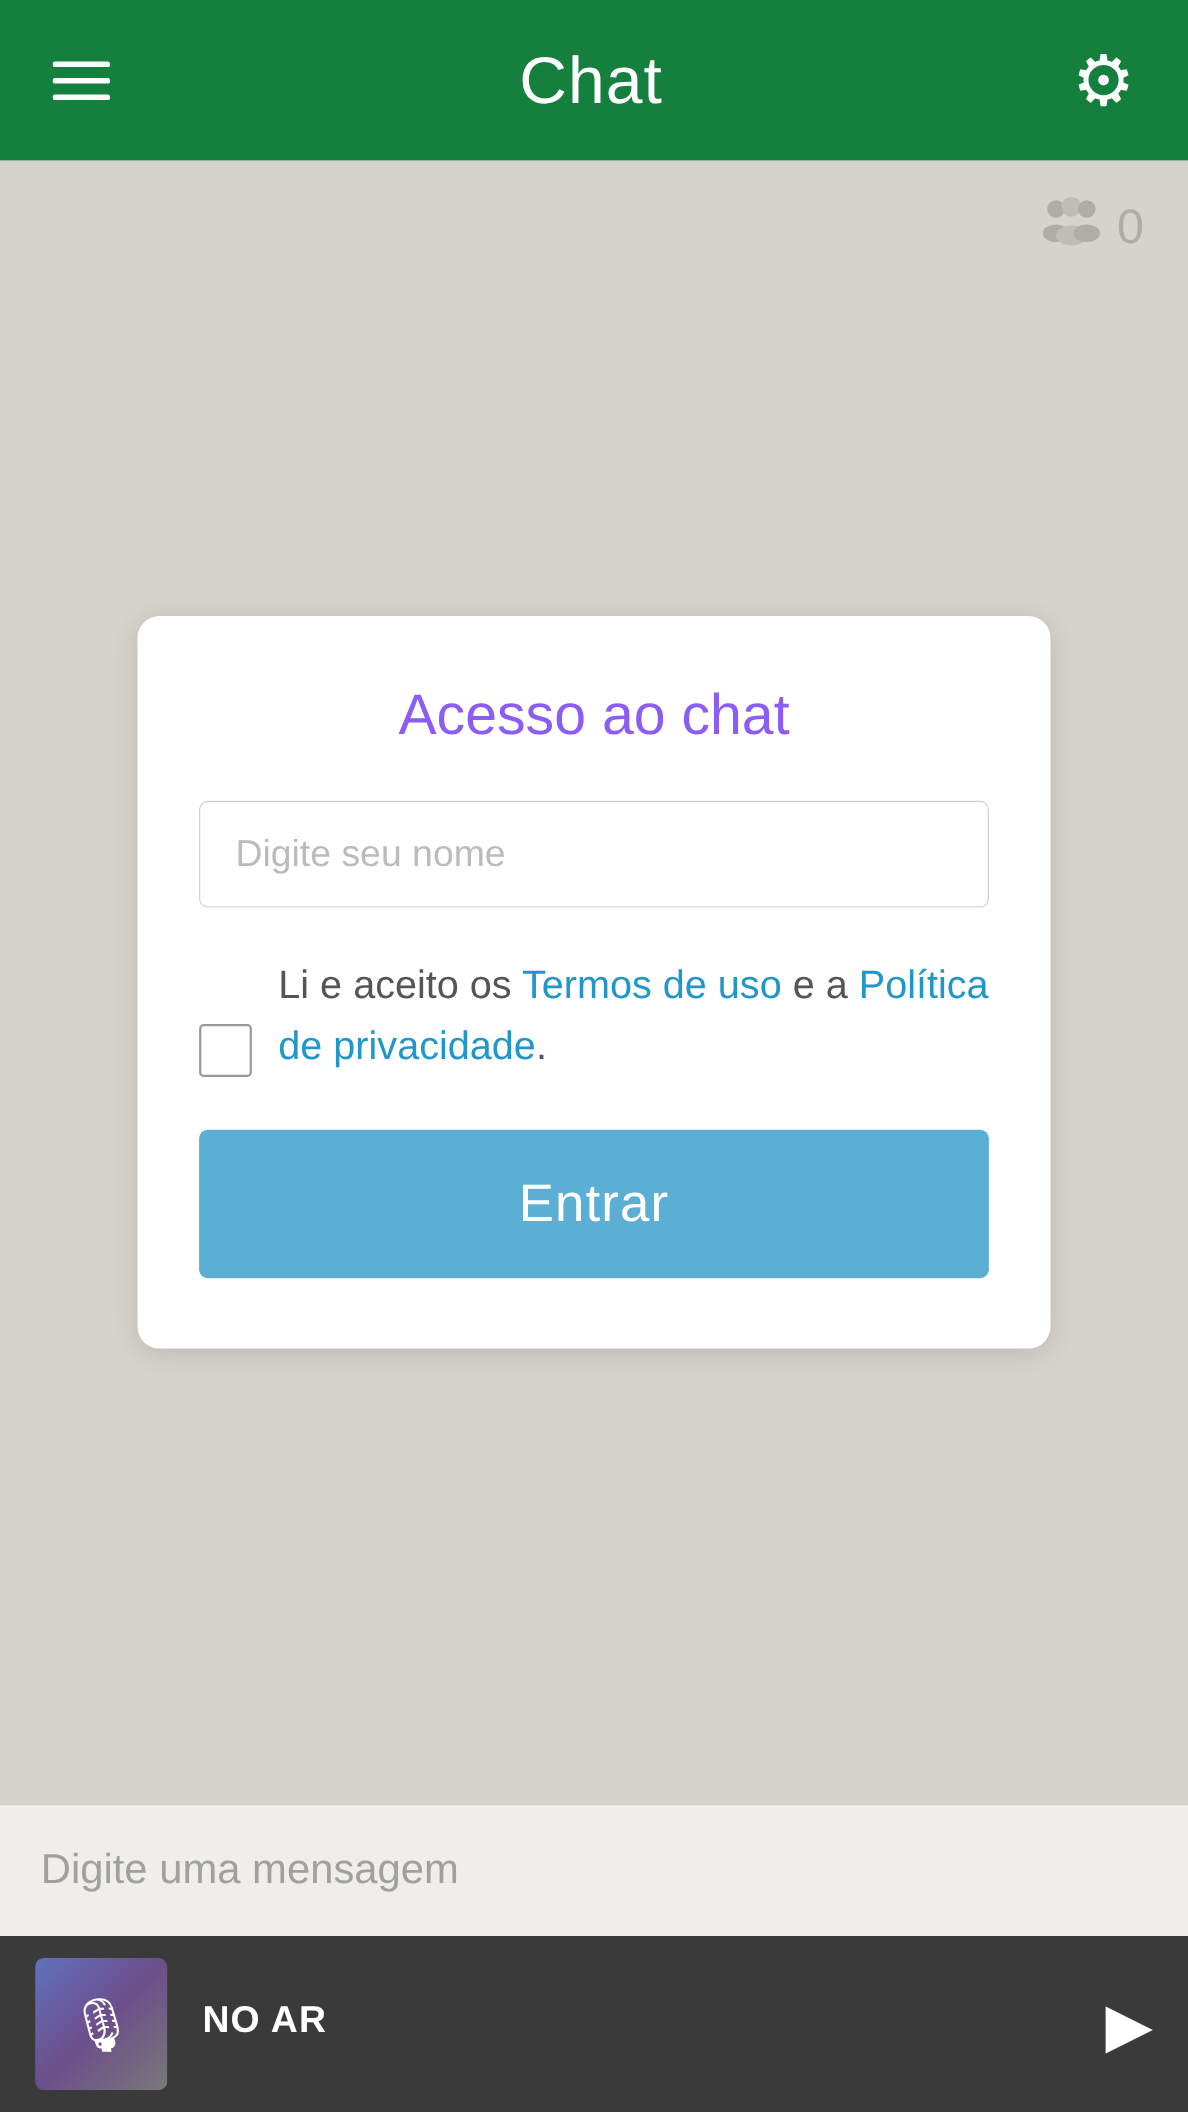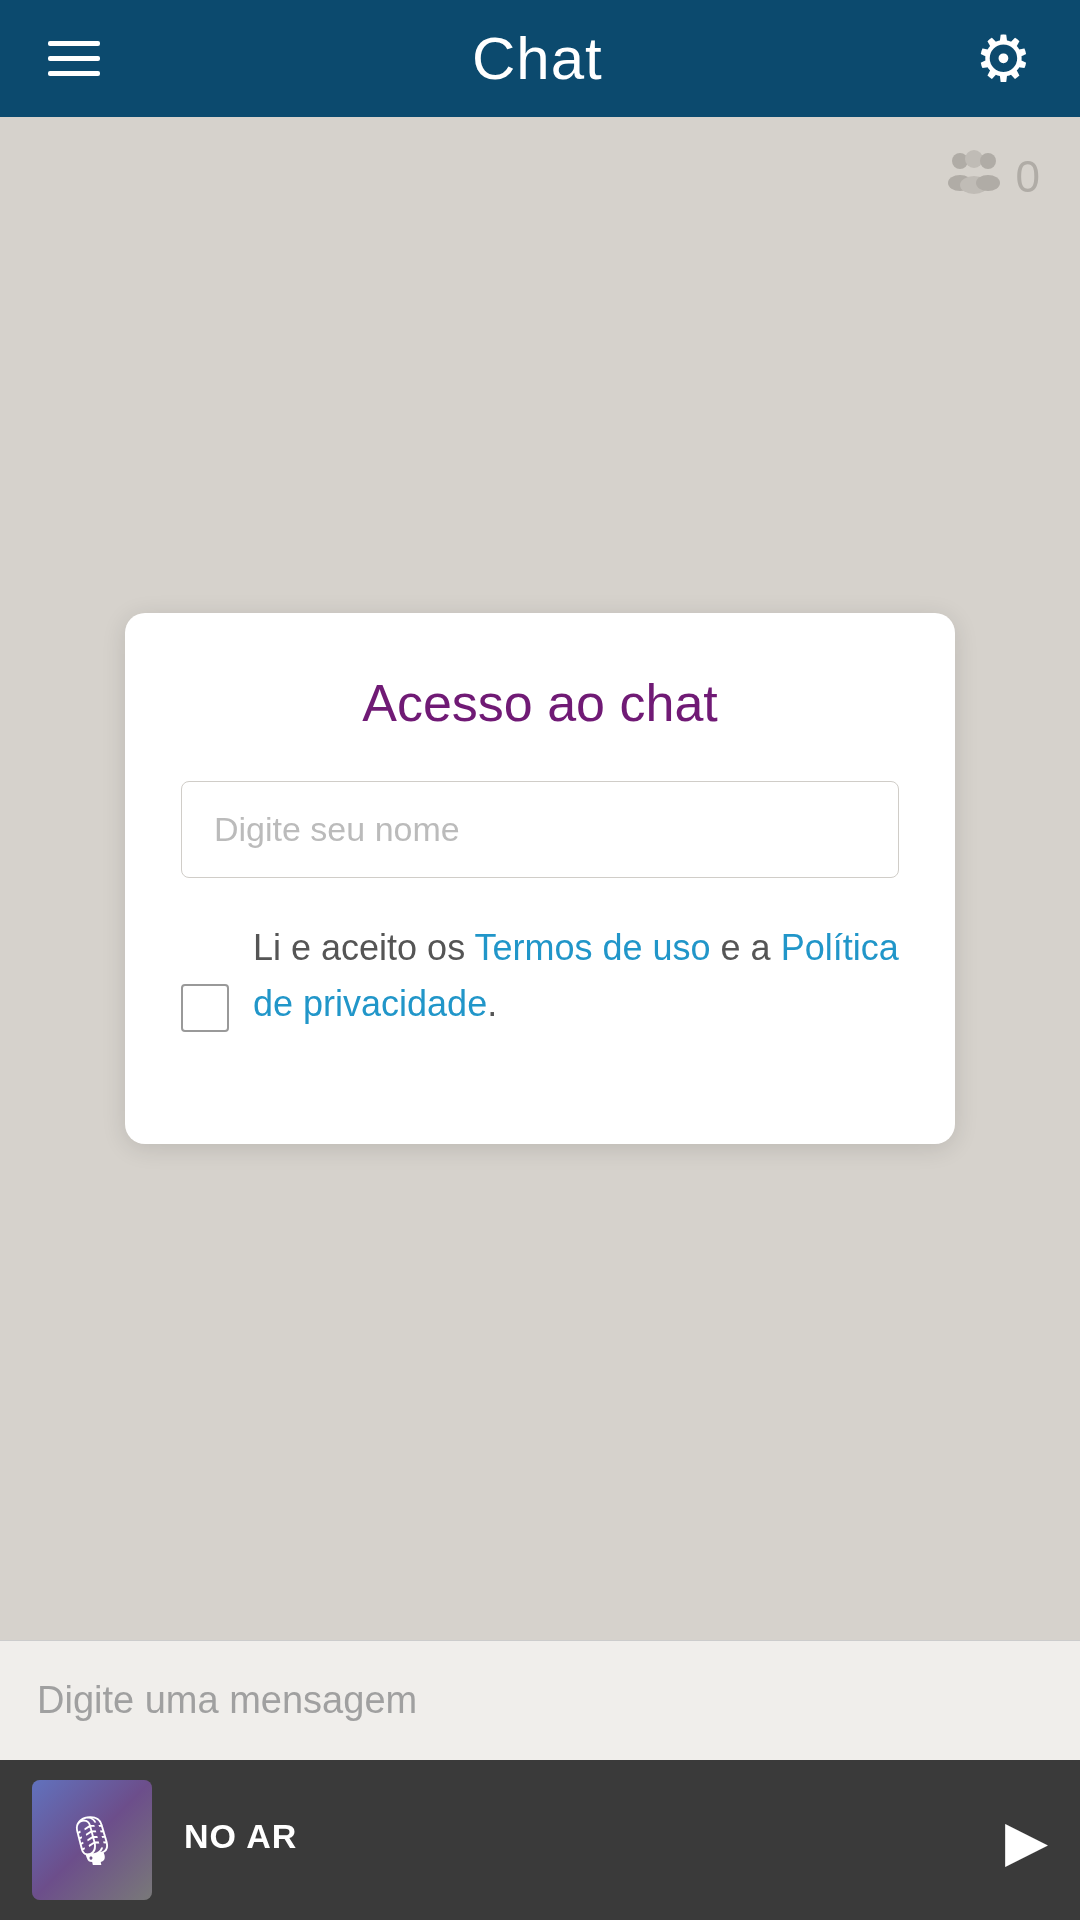--- a/index.html
+++ b/index.html
@@ -10,22 +10,22 @@
       height: 1920px;
       font-family: 'Helvetica Neue', Arial, sans-serif;
       background: #d6d2cc;
       display: flex;
       flex-direction: column;
       overflow: hidden;
     }
 
     
     .header {
-      background: #0c4a6e;
-      height: 117px;
+      background: #15803d;
+      height: 146px;
       display: flex;
       align-items: center;
       justify-content: space-between;
       padding: 0 48px;
       flex-shrink: 0;
     }
 
     .header-menu-icon {
       display: flex;
       flex-direction: column;
@@ -100,21 +100,21 @@
 
     .modal-card {
       background: white;
       border-radius: 20px;
       padding: 60px 56px 64px 56px;
       width: 830px;
       box-shadow: 0 4px 24px rgba(0,0,0,0.12);
     }
 
     .modal-title {
-      color: #701a75;
+      color: #8b5cf6;
       font-size: 52px;
       font-weight: 500;
       text-align: center;
       margin-bottom: 48px;
     }
 
     .name-input {
       width: 100%;
       border: 1.5px solid #d0cdc8;
       border-radius: 8px;
@@ -289,20 +289,21 @@
 
       <input class="name-input" type="text" placeholder="Digite seu nome" style="">
 
       <div class="terms-row">
         <input type="checkbox" class="terms-checkbox" style="">
         <span class="terms-text">
           <span>Li e aceito os </span><a class="terms-link" href="#">Termos de uso</a><span> e a </span><a class="terms-link" href="#">Política de privacidade</a><span>.</span>
         </span>
       </div>
 
+      <button class="enter-button">Entrar</button>
     </div>
   </div>
 
 </div>
 
 <div class="message-bar">
   <span class="message-placeholder">Digite uma mensagem</span>
 </div>
 
 <div class="player-bar">

